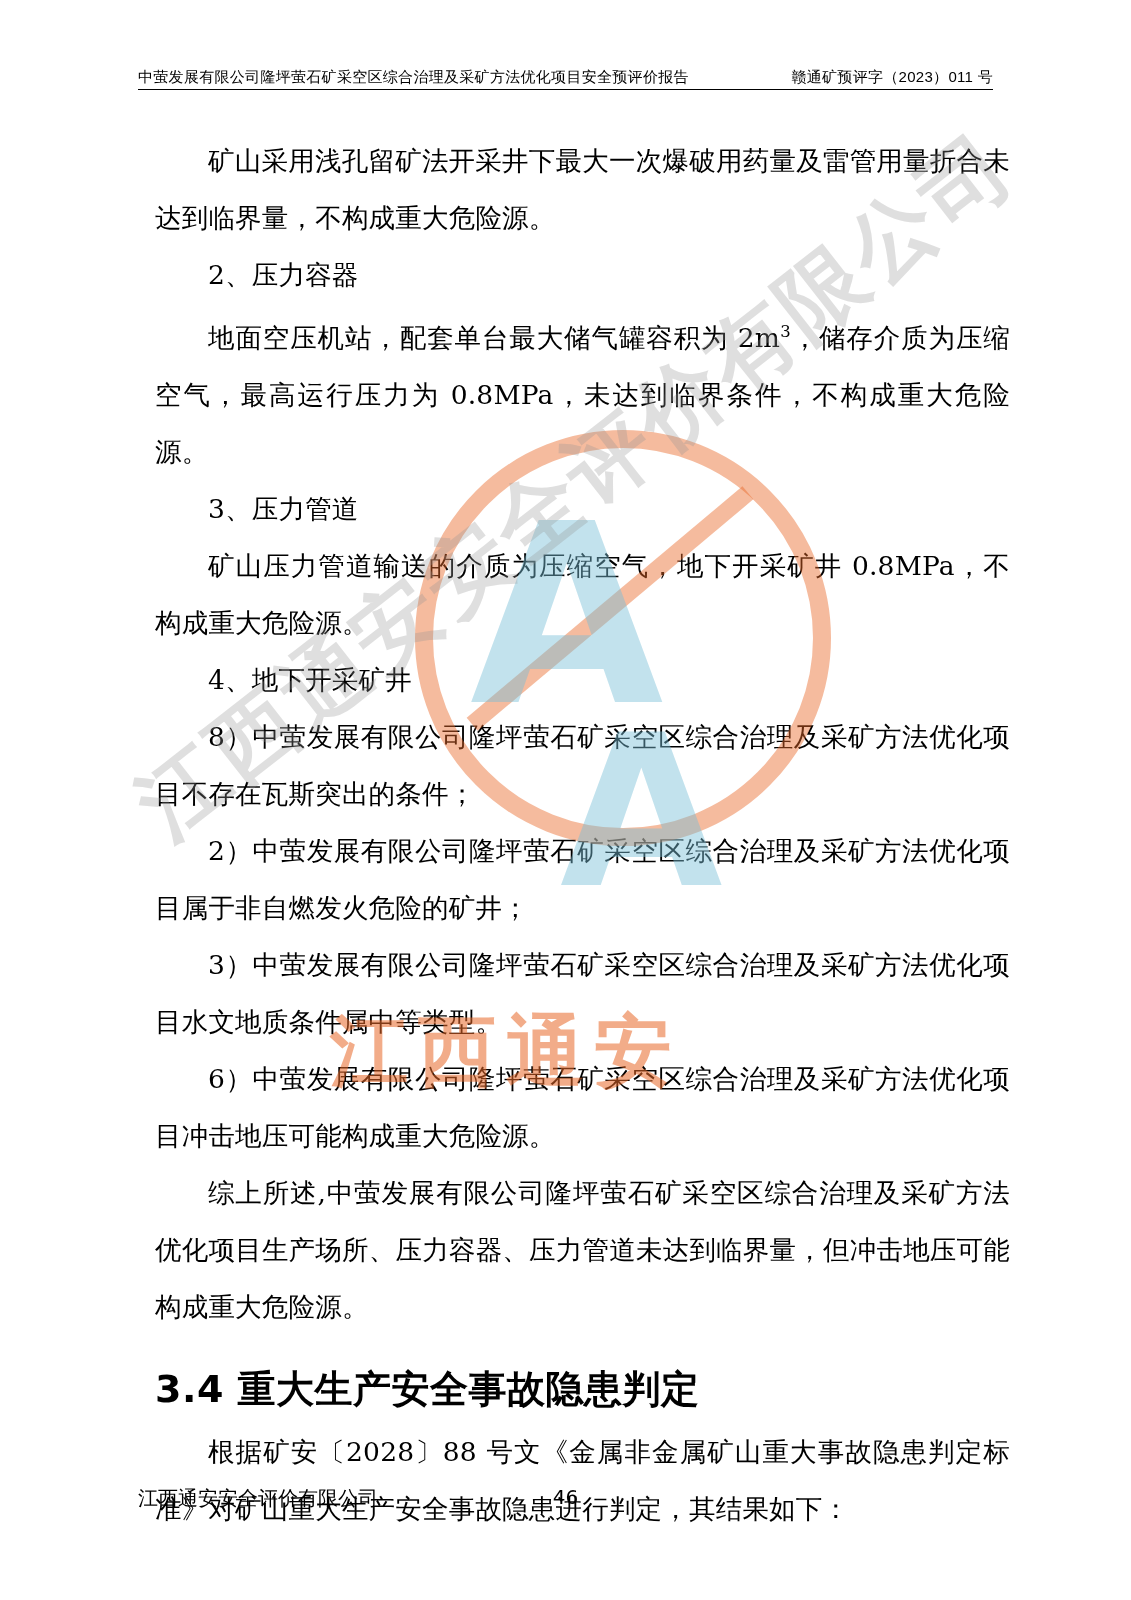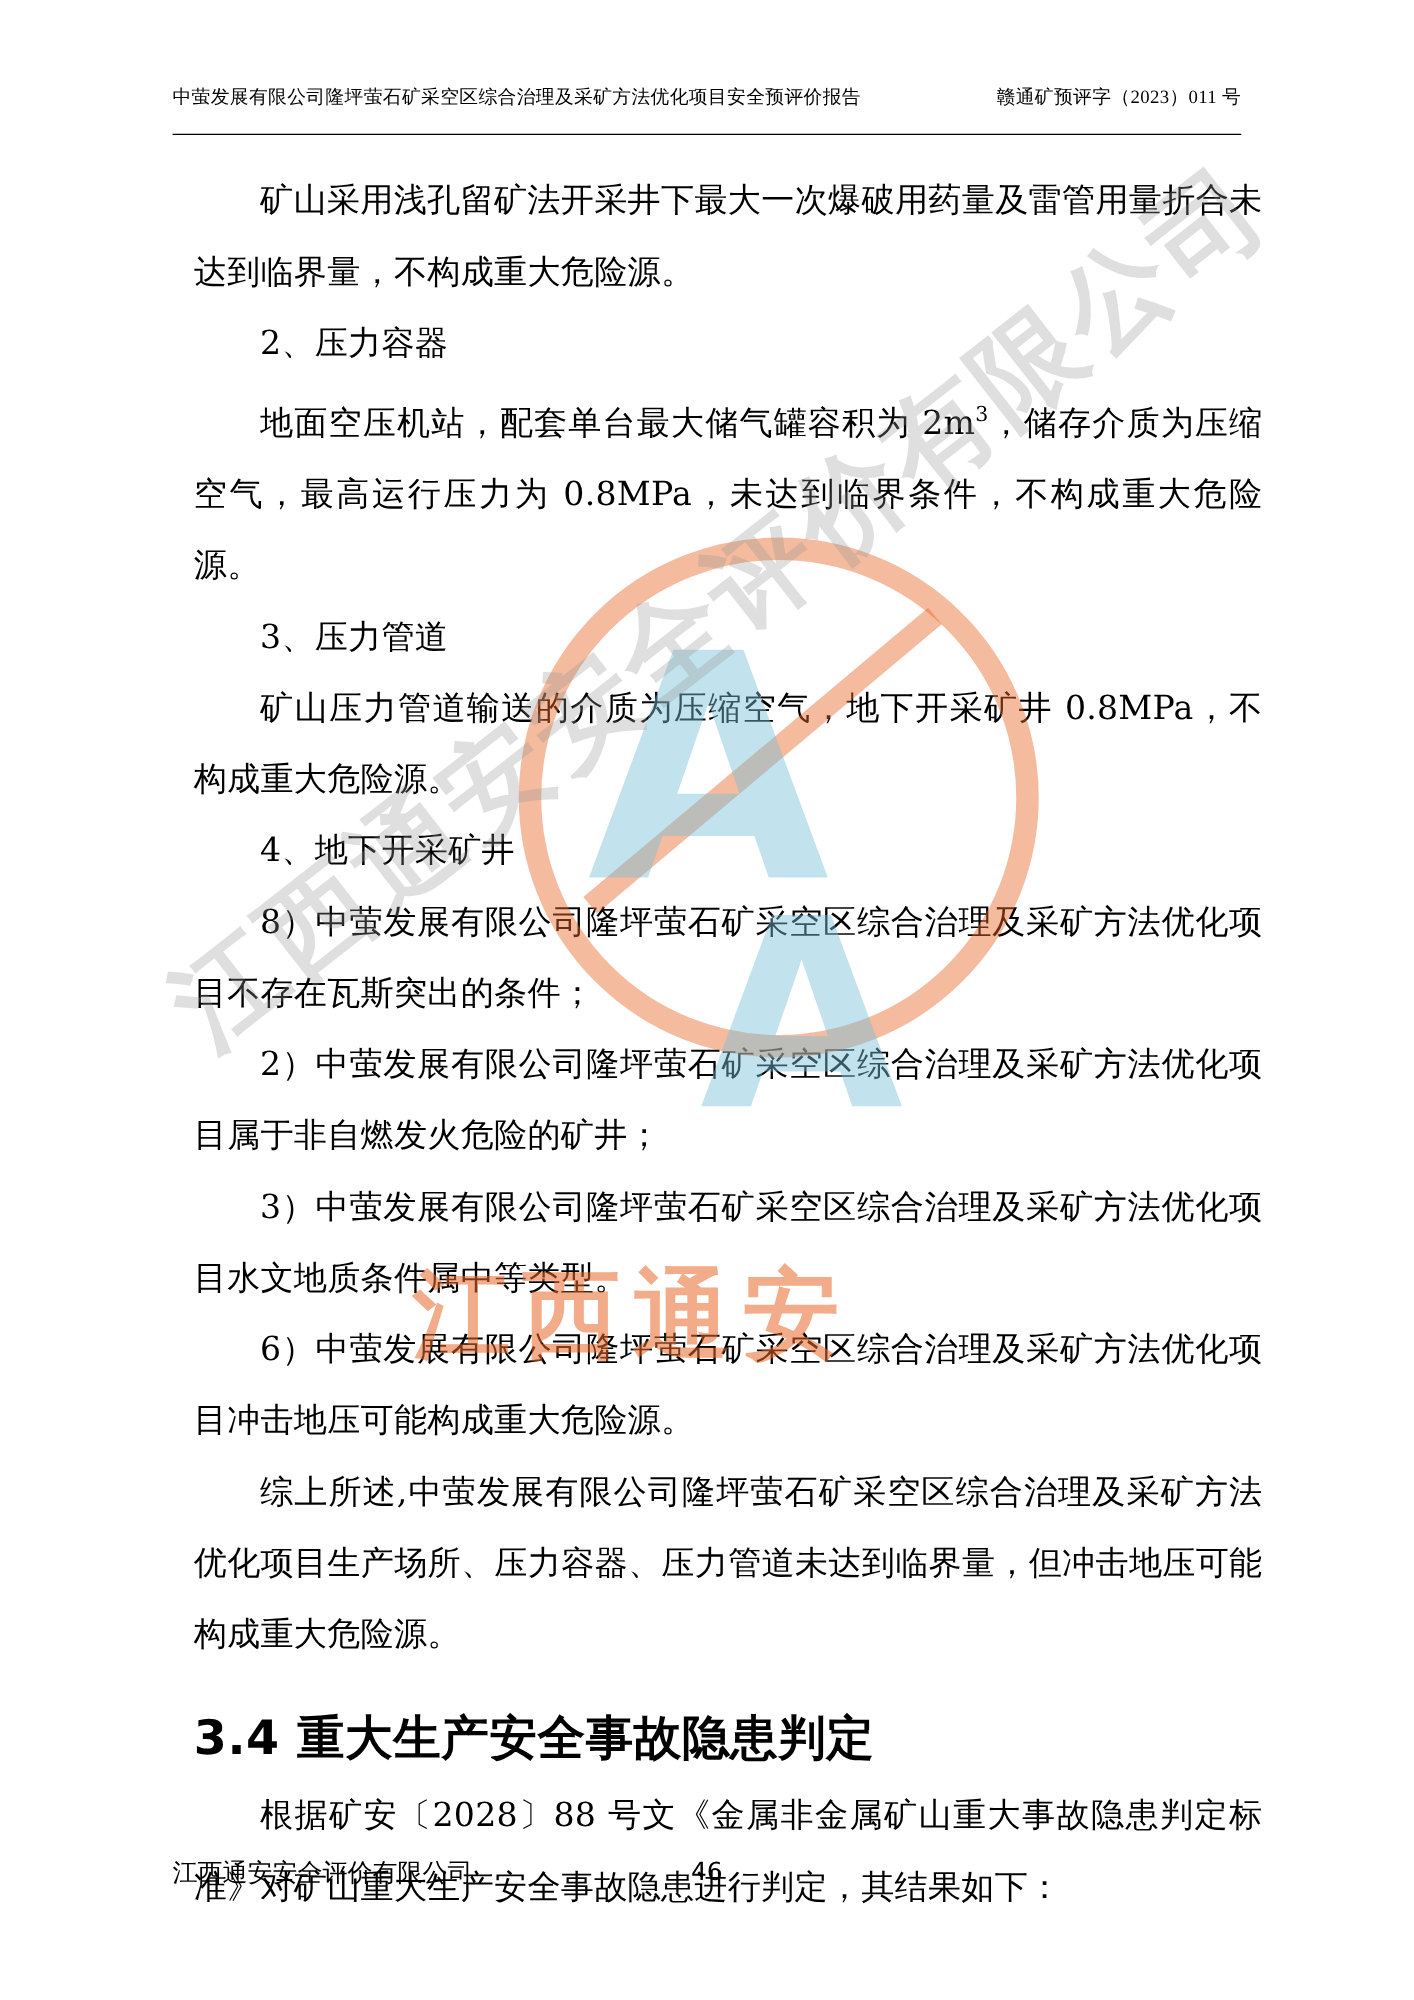--- a/index.html
+++ b/index.html
@@ -74,28 +74,28 @@
     font-weight: bold;
     color: rgba(120,190,215,0.45);
   }
   .wm-A1 { left: 470px; top: 470px; font-size: 250px; }
   .wm-A2 { left: 560px; top: 690px; font-size: 210px; }
   .header {
     position: absolute;
     top: 68px;
     left: 138px;
     width: 855px;
-    font-family: Liberation Serif, serif;
+    font-family: Liberation Sans, sans-serif;
     font-size: 15px;
     letter-spacing: 0.3px;
     color: #000;
     display: flex;
     justify-content: space-between;
     align-items: flex-end;
-    padding-bottom: 20px;
+    padding-bottom: 2px;
     border-bottom: 1.2px solid #000;
   }
   .header-right { font-size: 15px; }
 
   .body-text {
     position: absolute;
     top: 132px;
     left: 138px;
     width: 855px;
     margin-left: 17px;

